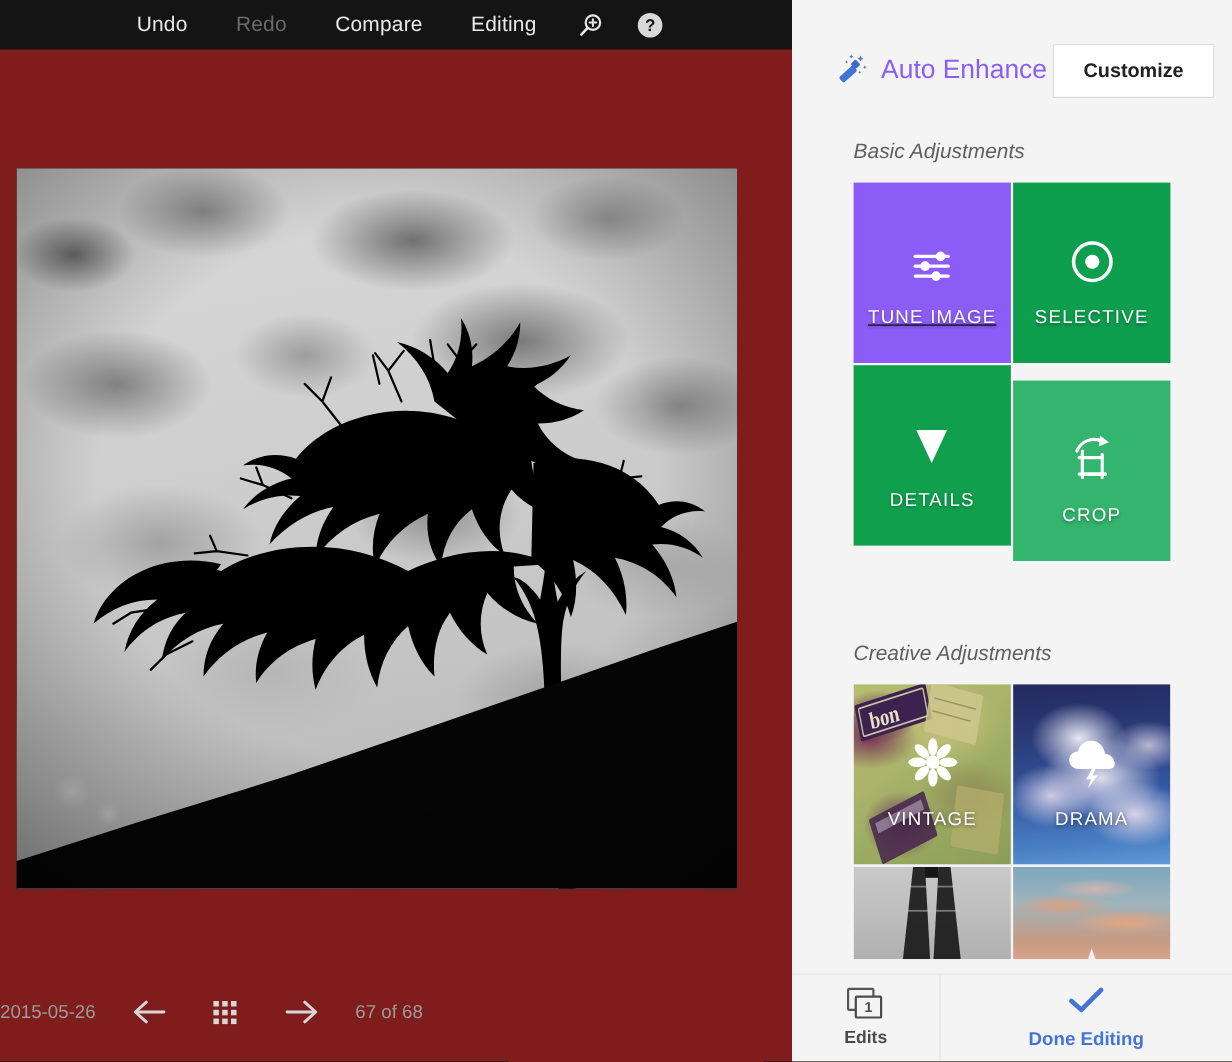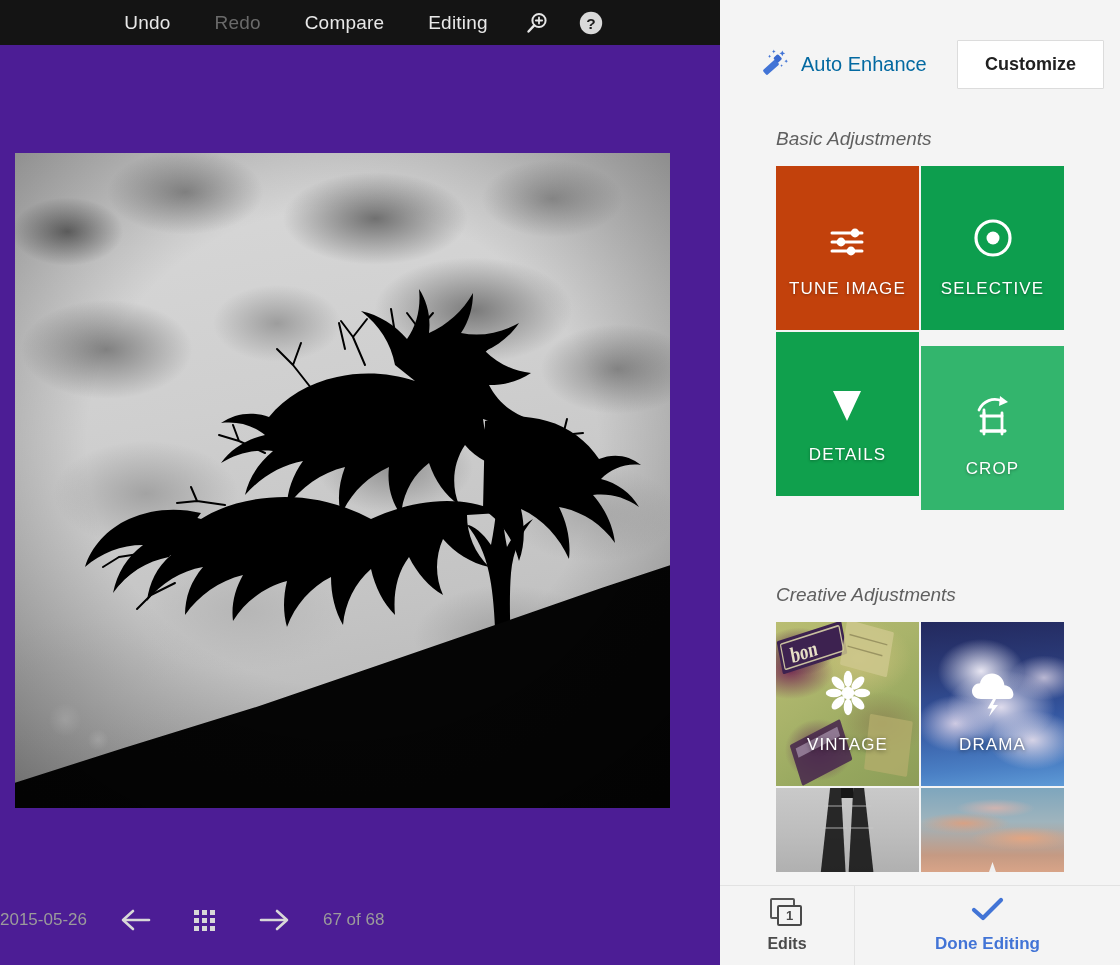--- a/index.html
+++ b/index.html
@@ -6,21 +6,21 @@
   html, body {
     width:1120px; height:965px;
     font-family:"Liberation Sans", sans-serif;
     overflow:hidden; background:#151515;
   }
   #app { position:relative; width:1120px; height:965px; display:flex; }
 
   
   .viewer {
     position:relative; width:720px; height:965px;
-    background:#4c1d95; flex:0 0 720px;
+    background:#7f1d1d; flex:0 0 720px;
   }
   .toolbar {
     height:45px; display:flex; align-items:center;
     justify-content:center; gap:0px;
     background:#141414;
   }
   .tb-item {
     font-size:19px; color:#e8e8e8; letter-spacing:.2px;
     padding:0 22px; line-height:45px; cursor:pointer; white-space:nowrap;
   }
@@ -79,21 +79,21 @@
   
   .panel {
     position:relative; width:400px; height:965px; flex:0 0 400px;
     background:#f4f4f4; overflow:hidden;
   }
   .panel-scroll { position:absolute; inset:0 0 80px 0; overflow:hidden; }
   .enhance-row {
     display:flex; align-items:center; height:128px; padding:0 16px 0 40px;
   }
   .auto-enh { display:flex; align-items:center; gap:11px; cursor:pointer; }
-  .auto-enh-label { font-size:20px; color:#0369a1; }
+  .auto-enh-label { font-size:24px; color:#8b5cf6; }
   .customize-btn {
     margin-left:auto; background:#fff; border:1px solid #dcdcdc;
     padding:13px 27px; font-size:18px; font-weight:bold; color:#212121;
     cursor:pointer; border-radius:1px;
   }
   .sec-title {
     font-size:19px; color:#5f5f5f; padding:0 0 16px 56px;font-style:italic;
   }
   .tiles { display:grid; grid-template-columns:1fr 1fr; gap:2px; margin:0 56px 0 56px; }
   .tile {
@@ -290,21 +290,21 @@
           </span>
           <span class="auto-enh-label">Auto Enhance</span>
         </div>
         <div class="customize-btn">Customize</div>
       </div>
 
       <div class="sec-title">Basic Adjustments</div>
 
       <div class="tiles">
 
-        <div class="tile" style="background:#c2410c;">
+        <div class="tile" style="background:#8b5cf6;text-decoration:underline;">
           <div class="tile-inner">
             <span class="tile-ico">
               <svg width="46" height="38" viewBox="0 0 46 38">
                 <g stroke="#fff" stroke-width="3" stroke-linecap="round">
                   <line x1="8" y1="10" x2="38" y2="10"></line>
                   <line x1="8" y1="19" x2="38" y2="19"></line>
                   <line x1="8" y1="28" x2="38" y2="28"></line>
                 </g>
                 <circle cx="31" cy="10" r="4.4" fill="#fff"></circle>
                 <circle cx="17" cy="19" r="4.4" fill="#fff"></circle>

